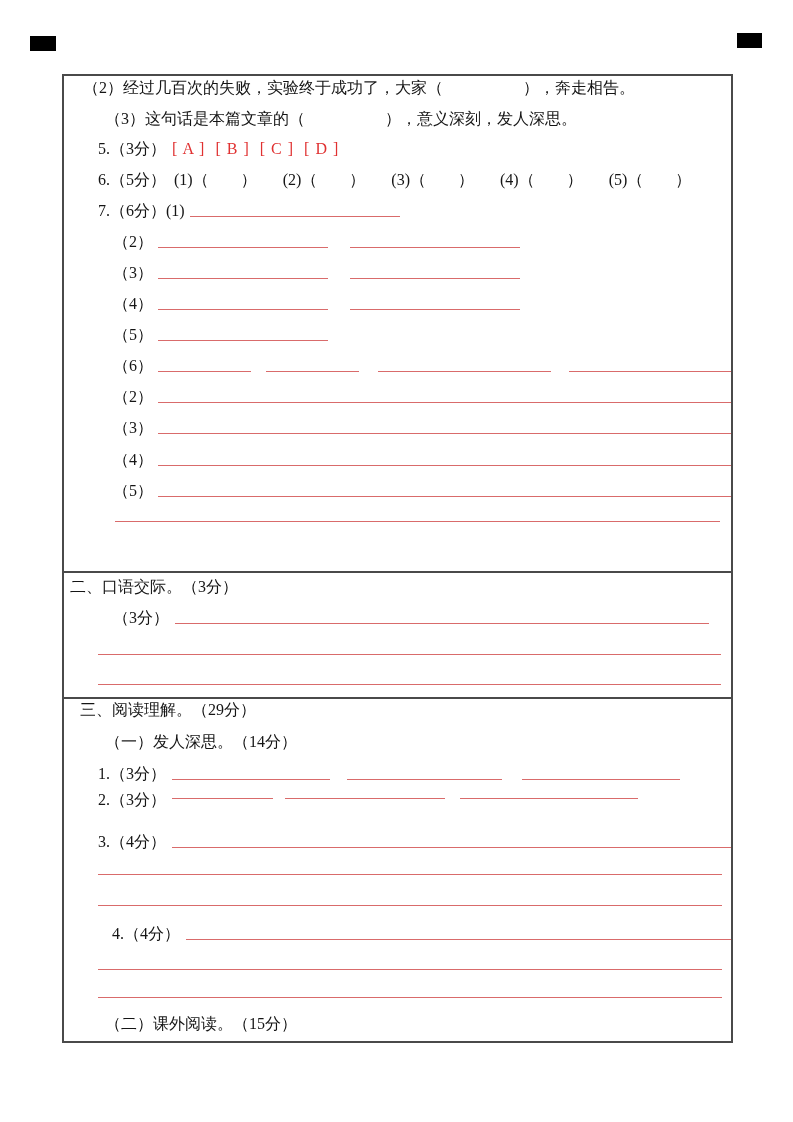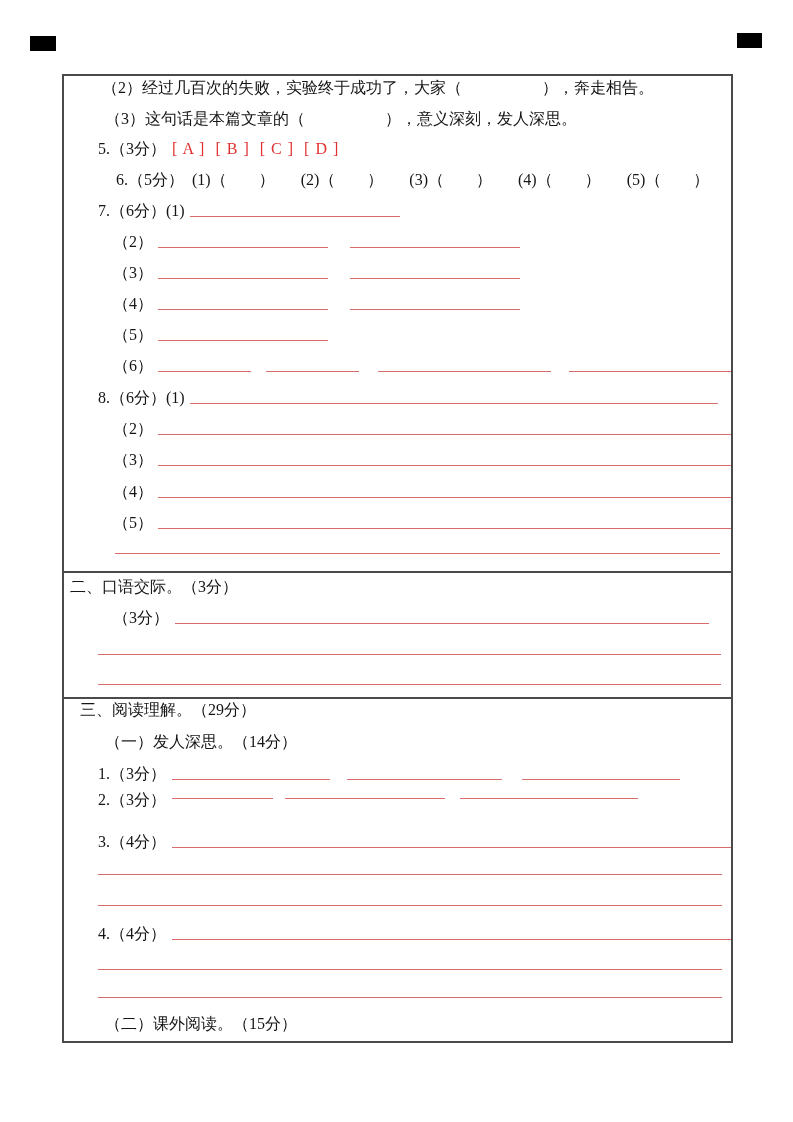--- a/index.html
+++ b/index.html
@@ -31,38 +31,38 @@
   .fill{flex:1 1 auto;}
 </style>
 </head>
 <body>
 
 <div class="page" style="--bg: #ffffff; --text: #151515; --line: #d96b6b; --red: #e03131; --border: #4a4a4a; --mark: #000000;">
   <div class="mark mark-left"></div>
   <div class="mark mark-right"></div>
   <div class="sheet">
       <div class="section section-0">
-        <div class="row" style="height: 22px; padding-left: 38px;">
+        <div class="row" style="height: 22px; padding-left: 19px;">
           <span class="txt">（2）经过几百次的失败，实验终于成功了，大家（　　　　　），奔走相告。</span>
         </div>
         <div class="row" style="height: 31px; padding-left: 41px;">
           <span class="txt">（3）这句话是本篇文章的（　　　　　），意义深刻，发人深思。</span>
         </div>
         <div class="row" style="height: 30px; padding-left: 34px;">
           <span class="txt">5.（3分）</span>
           <span class="gap" style="width: 6px;"></span>
           <span class="txt red">[ A ]</span>
           <span class="gap" style="width: 10px;"></span>
           <span class="txt red">[ B ]</span>
           <span class="gap" style="width: 10px;"></span>
           <span class="txt red">[ C ]</span>
           <span class="gap" style="width: 10px;"></span>
           <span class="txt red">[ D ]</span>
         </div>
-        <div class="row" style="height: 31px; padding-left: 52px;">
+        <div class="row" style="height: 31px; padding-left: 34px;">
           <span class="txt">6.（5分）</span>
           <span class="gap" style="width: 8px;"></span>
           <span class="txt">(1)（　　）</span>
           <span class="gap" style="width: 26px;"></span>
           <span class="txt">(2)（　　）</span>
           <span class="gap" style="width: 26px;"></span>
           <span class="txt">(3)（　　）</span>
           <span class="gap" style="width: 26px;"></span>
           <span class="txt">(4)（　　）</span>
           <span class="gap" style="width: 26px;"></span>
@@ -103,25 +103,20 @@
           <span class="txt">（6）</span>
           <span class="gap" style="width: 5px;"></span>
           <span class="ans-line" style="width: 93px;"></span>
           <span class="gap" style="width: 15px;"></span>
           <span class="ans-line" style="width: 93px;"></span>
           <span class="gap" style="width: 19px;"></span>
           <span class="ans-line" style="width: 173px;"></span>
           <span class="gap" style="width: 18px;"></span>
           <span class="ans-line fill" style="margin-right: 0px;"></span>
         </div>
-        <div class="row" style="height: 32px; padding-left: 34px;">
-          <span class="txt">8.（6分）(1)</span>
-          <span class="gap" style="width: 5px;"></span>
-          <span class="ans-line fill" style="margin-right: 13px;"></span>
-        </div>
         <div class="row" style="height: 31px; padding-left: 49px;">
           <span class="txt">（2）</span>
           <span class="gap" style="width: 5px;"></span>
           <span class="ans-line fill" style="margin-right: 0px;"></span>
         </div>
         <div class="row" style="height: 31px; padding-left: 49px;">
           <span class="txt">（3）</span>
           <span class="gap" style="width: 5px;"></span>
           <span class="ans-line fill" style="margin-right: 0px;"></span>
         </div>
@@ -184,21 +179,21 @@
           <span class="txt">3.（4分）</span>
           <span class="gap" style="width: 6px;"></span>
           <span class="ans-line fill" style="margin-right: 0px;"></span>
         </div>
         <div class="row" style="height: 27px; padding-left: 34px;">
           <span class="ans-line fill" style="margin-right: 9px;"></span>
         </div>
         <div class="row" style="height: 31px; padding-left: 34px;">
           <span class="ans-line fill" style="margin-right: 9px;"></span>
         </div>
-        <div class="row" style="height: 34px; padding-left: 34px;">
+        <div class="row" style="height: 34px; padding-left: 48px;">
           <span class="txt">4.（4分）</span>
           <span class="gap" style="width: 6px;"></span>
           <span class="ans-line fill" style="margin-right: 0px;"></span>
         </div>
         <div class="row" style="height: 30px; padding-left: 34px;">
           <span class="ans-line fill" style="margin-right: 9px;"></span>
         </div>
         <div class="row" style="height: 28px; padding-left: 34px;">
           <span class="ans-line fill" style="margin-right: 9px;"></span>
         </div>

